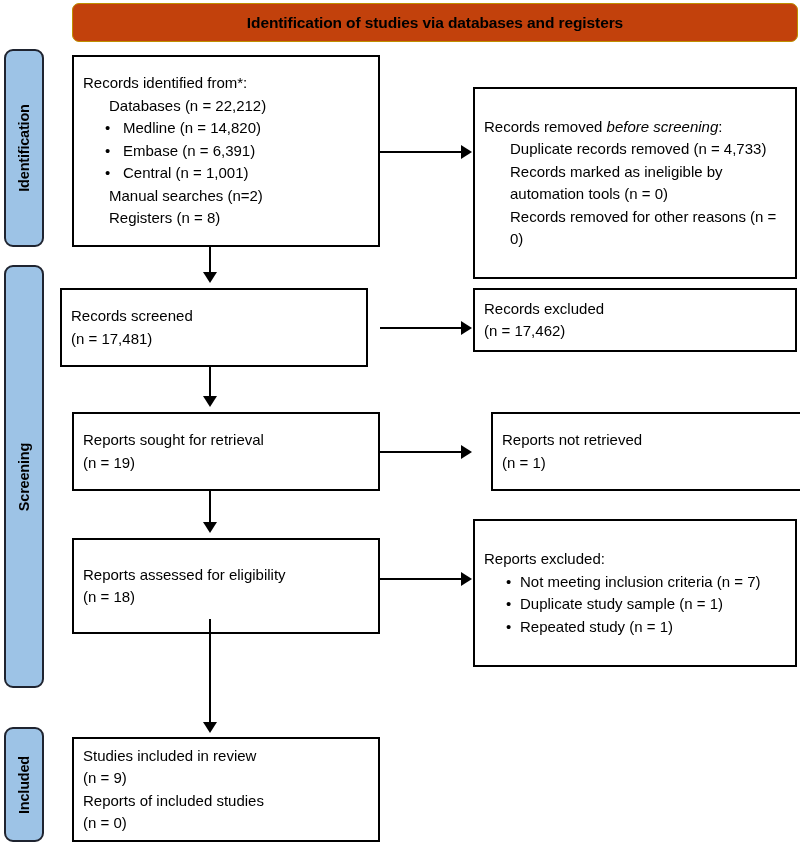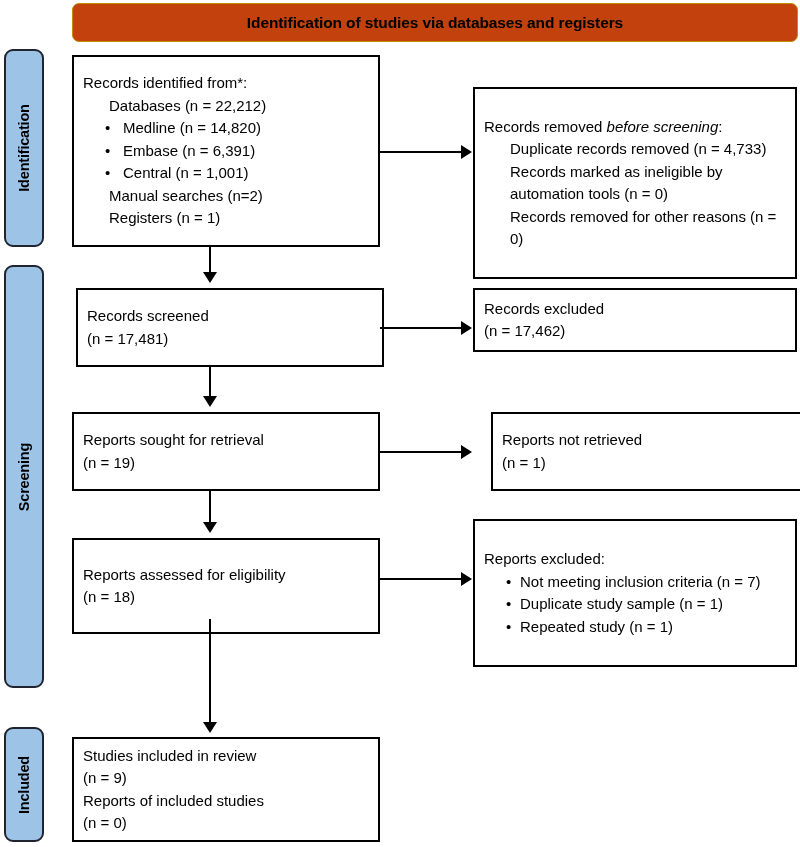--- a/index.html
+++ b/index.html
@@ -155,42 +155,42 @@
       </div>
       <div class="bullet-row">
         <span class="bullet">•</span>
         <span class="btext">Embase (n = 6,391)</span>
       </div>
       <div class="bullet-row">
         <span class="bullet">•</span>
         <span class="btext">Central (n = 1,001)</span>
       </div>
       <div class="line indent1">Manual searches (n=2)</div>
-      <div class="line indent1">Registers (n = 1)</div>
+      <div class="line indent1">Registers (n = 8)</div>
     </div>
   </div>
 
   <div class="box" style="left:473px; top:55px; width:324px; height:192px;margin-top:32px;">
     <div class="box-inner">
       <div class="line">
         <span>Records removed </span><span class="ital">before screening</span><span>:</span>
       </div>
       <div class="line indent-hang">Duplicate records removed (n = 4,733)</div>
       <div class="line indent-hang">Records marked as ineligible by automation tools (n = 0)</div>
       <div class="line indent-hang">Records removed for other reasons (n = 0)</div>
     </div>
   </div>
 
   <div class="hline" style="left:380px; top:150.5px; width:82px; height:2.2px;"></div>
   <div class="arrow-right" style="left:461px; top:144.5px;"></div>
 
   <div class="vline" style="left:209px; top:247px; width:2.2px; height:26px;"></div>
   <div class="arrow-down" style="left:203px; top:272px;"></div>
 
-  <div class="box" style="left:76px; top:288px; width:308px; height:79px;">
+  <div class="box" style="left:60px; top:288px; width:308px; height:79px;">
     <div class="box-inner">
       <div class="line">Records screened</div>
       <div class="line">(n = 17,481)</div>
     </div>
   </div>
 
   <div class="box" style="left:473px; top:288px; width:324px; height:64px;">
     <div class="box-inner">
       <div class="line">Records excluded</div>
       <div class="line">(n = 17,462)</div>

